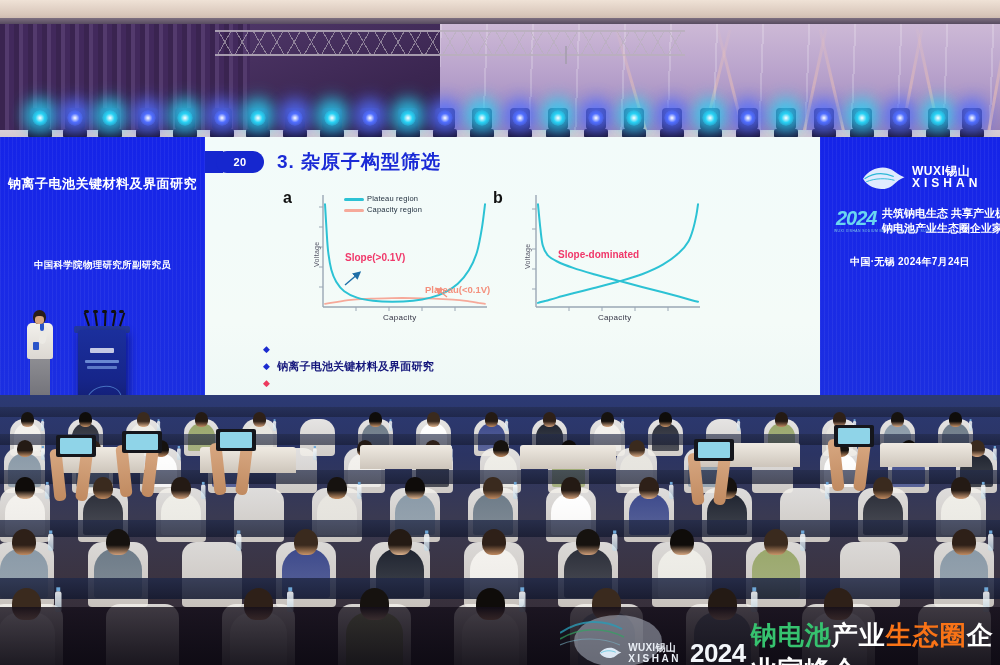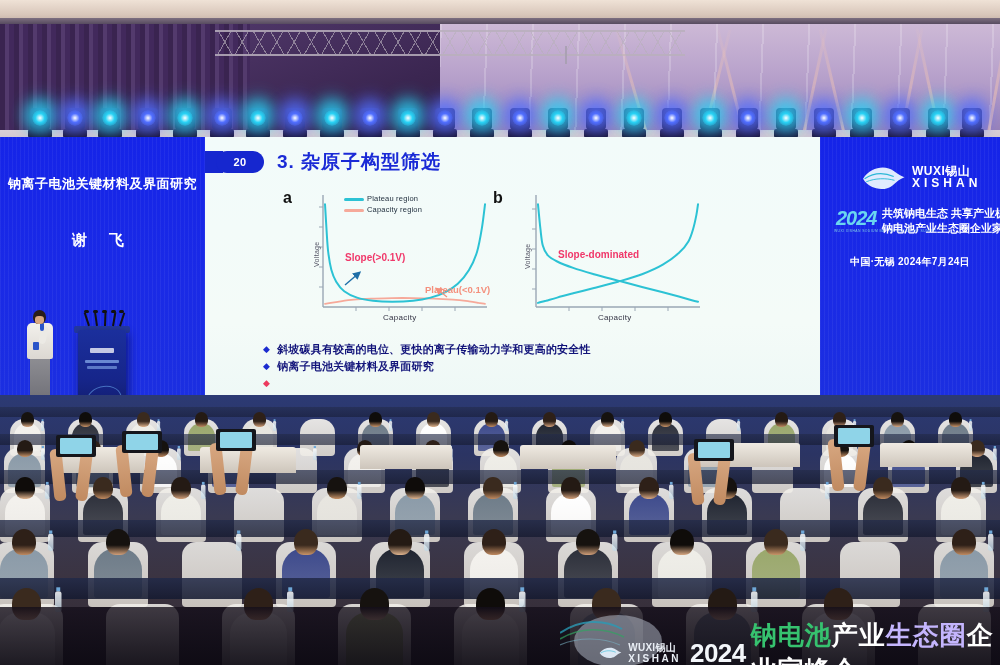--- a/index.html
+++ b/index.html
@@ -343,21 +343,21 @@
         <div class="fix-lens" style="background:radial-gradient(circle,#ffffff 0%,rgba(80,110,255,1) 40%,rgba(80,110,255,.2) 100%);box-shadow:0 0 14px 7px rgba(80,110,255,.6)"></div>
       </div>
     </div>
 
   <div class="screen">
     <div class="screen-tex"></div>
   </div>
 
   <div class="sl-left">
     <div class="t1">钠离子电池关键材料及界面研究</div>
-    <div class="t2">谢  飞</div>
+    <div class="t3">中国科学院物理研究所副研究员</div>
   </div>
 
   <div class="sl-right">
     <svg class="fishlogo" viewBox="0 0 60 38">
       <path d="M4 20 C14 4, 34 2, 44 10 C50 14, 54 17, 58 18 C52 20, 48 24, 42 29 C32 37, 12 34, 4 20 Z" fill="#eaf6ff" opacity="0.95"></path>
       <path d="M6 20 C18 12, 32 12, 44 17" stroke="#2bb7d6" stroke-width="1.6" fill="none"></path>
       <path d="M8 24 C20 19, 34 19, 45 22" stroke="#2bb7d6" stroke-width="1.2" fill="none"></path>
     </svg>
     <div class="wuxi">
       <div class="a">WUXI锡山</div>
@@ -439,21 +439,20 @@
         <path id="b-chg" fill="none" stroke="#2cc2d4" stroke-width="2" stroke-linecap="round" d="M28.0 113.9 C29.3 113.5,32.8 112.6,36.0 111.8 C39.2 110.9,42.7 109.8,47.2 108.6 C51.7 107.3,57.1 105.9,63.2 104.3 C69.3 102.8,76.5 101.0,84.0 99.0 C91.5 97.1,100.0 95.0,108.0 92.7 C116.0 90.4,124.5 88.1,132.0 85.3 C139.5 82.4,146.7 79.3,152.8 75.7 C158.9 72.2,164.5 67.9,168.8 64.1 C173.1 60.2,176.0 56.5,178.4 52.4 C180.8 48.3,181.9 44.1,183.2 39.7 C184.5 35.3,185.6 30.0,186.4 25.9 C187.2 21.8,187.7 17.1,188.0 15.3"></path>
       </svg>
       <div class="axis-y" style="left:14px;top:80px;">Voltage</div>
       <div class="axis-x" style="left:88px;top:124px;">Capacity</div>
       <div class="anno" style="left:48px;top:60px;color:#f0386a;">Slope-dominated</div>
     </div>
 
     <div class="bullets" id="bullets">
         <div class="bullet">
           <span class="dia">◆</span>
-          <span>斜坡碳具有较高的电位、更快的离子传输动力学和更高的安全性</span>
         </div>
         <div class="bullet">
           <span class="dia">◆</span>
           <span>钠离子电池关键材料及界面研究</span>
         </div>
         <div class="bullet warn">
           <span class="dia">◆</span>
         </div>
       </div>
   </div>
@@ -747,16 +746,16 @@
   <div class="banner-inner">
     <svg class="bfish" viewBox="0 0 60 38">
       <path d="M4 19 C14 5, 34 3, 44 10 C50 14, 54 16, 58 18 C52 20, 48 23, 42 28 C32 35, 12 32, 4 19 Z" fill="#e7f3ff" opacity=".92"></path>
       <path d="M7 19 C18 12, 32 12, 44 17" stroke="#2bb7d6" stroke-width="1.4" fill="none"></path>
     </svg>
     <div class="bwuxi">
       <div>WUXI锡山</div>
       <div class="b2">XISHAN</div>
     </div>
     <div class="b2024">2024</div>
-    <div id="banner-title"><span class="bt" style="color: rgb(54, 194, 111);">钠电池</span><span class="bt" style="color: rgb(255, 255, 255);">产业</span><span class="bt" style="color: #c4b5fd;">生态圈</span><span class="bt" style="color: rgb(255, 255, 255);">企业家峰会</span></div>
+    <div id="banner-title"><span class="bt" style="color: rgb(54, 194, 111);">钠电池</span><span class="bt" style="color: rgb(255, 255, 255);">产业</span><span class="bt" style="color: #f97316;">生态圈</span><span class="bt" style="color: rgb(255, 255, 255);">企业家峰会</span></div>
   </div>
 
 </div>
 
 </body></html>

